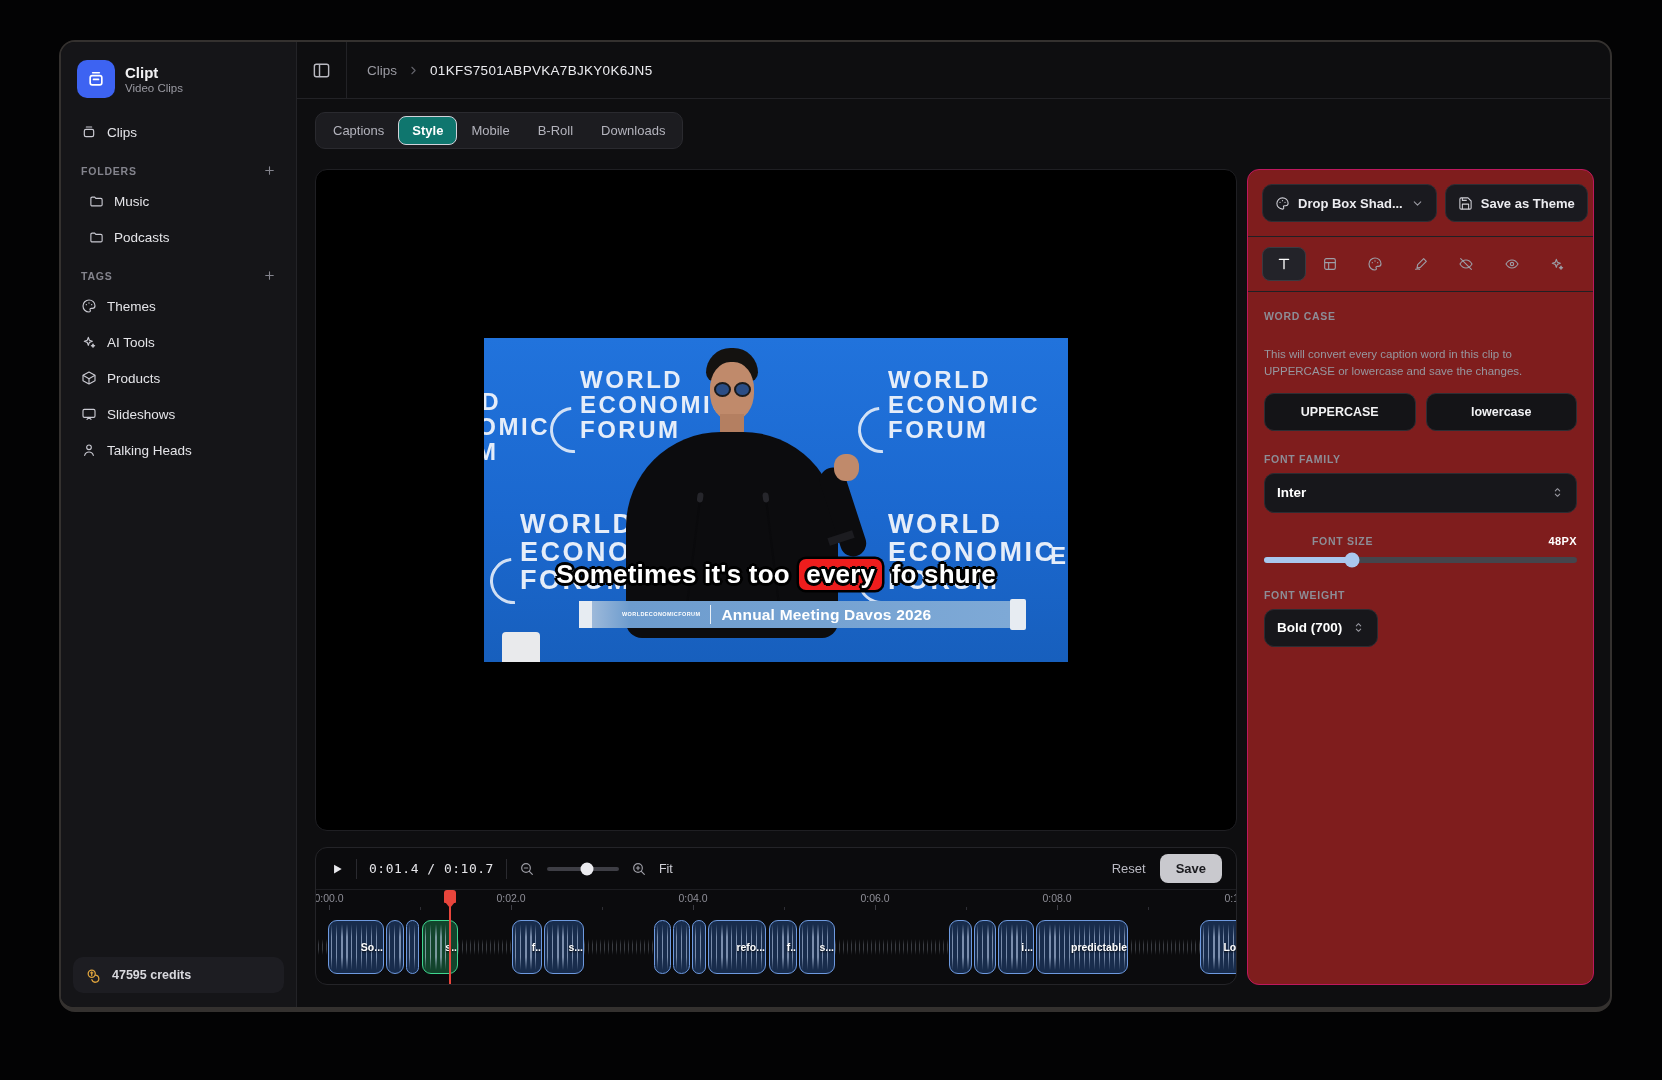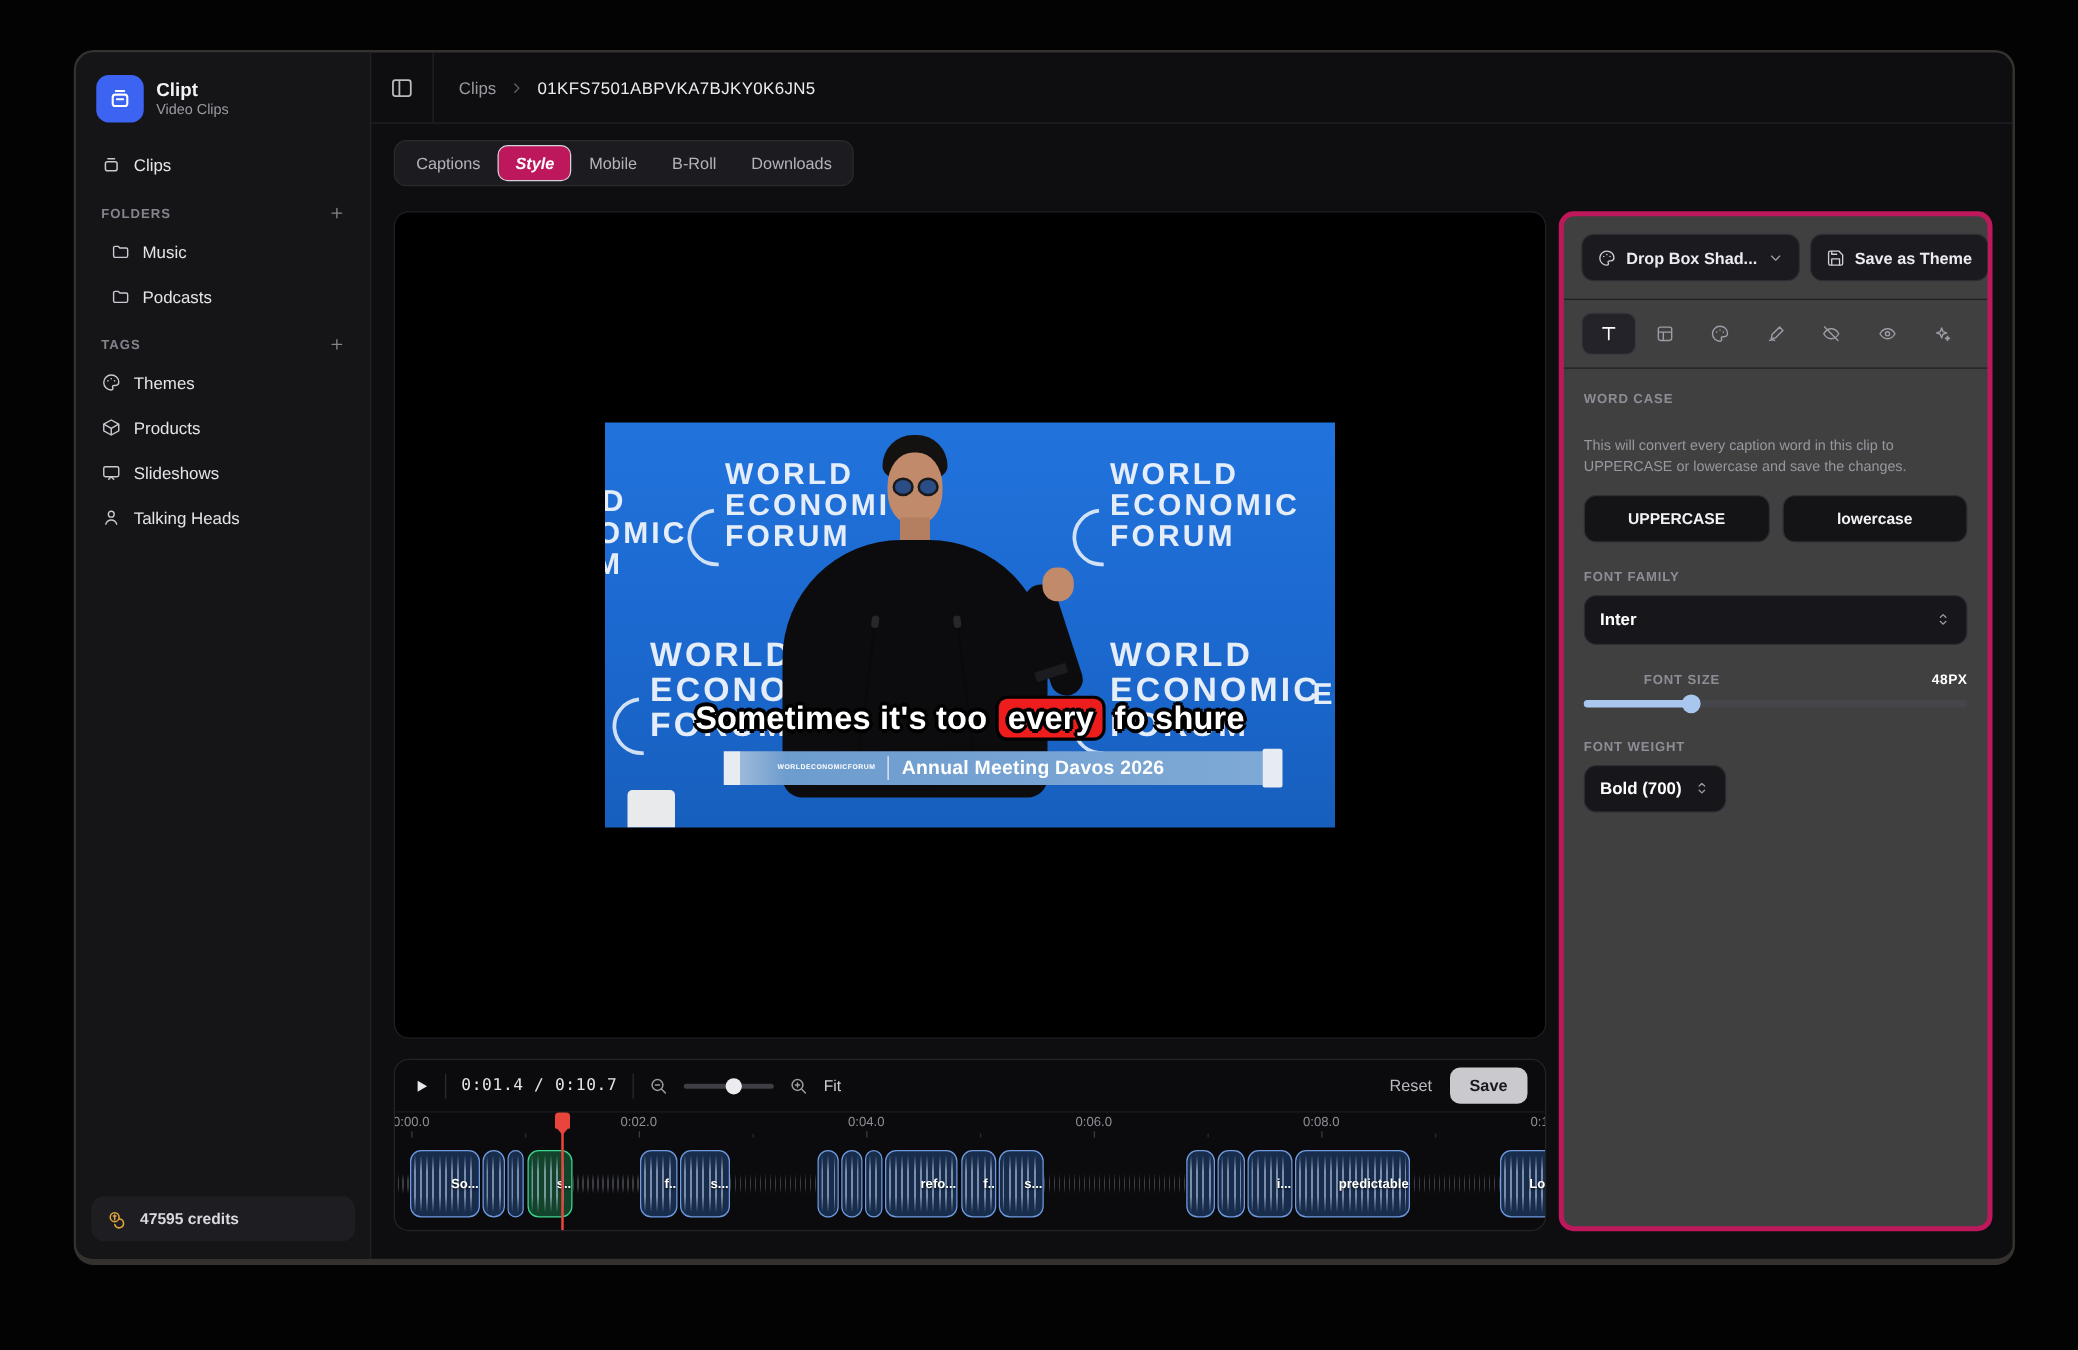--- a/index.html
+++ b/index.html
@@ -39,21 +39,21 @@
   .vsep { width:1px; align-self:stretch; background:#222226; }
   .crumbs { display:flex; align-items:center; gap:10px; padding-left:20px; }
   .crumb-root { color:#9a9aa2; font-size:13.5px; }
   .crumb-sep { color:#63636b; display:flex; }
   .crumb-id { color:#ececf0; font-size:13.5px; font-weight:500; letter-spacing:.3px; }
 
   .tabs-row { padding:13px 18px 10px 18px; }
   .tab-group { display:inline-flex; align-items:center; background:#1c1c20; border:1px solid #2a2a2f;
     border-radius:10px; padding:3px; }
   .tab { padding:6px 13px; font-size:13px; color:#b3b3bc; border-radius:8px; border:1.5px solid transparent; cursor:pointer; }
-  .tab.active { color:#fff; font-weight:600; background:#be185d; border-color:#d2d2da;font-style:italic; }
+  .tab.active { color:#fff; font-weight:600; background:#0f766e; border-color:#d2d2da; }
 
   .content { flex:1; display:flex; padding:10px 16px 0 18px; gap:10px; min-height:0; }
   .left-col { width:922px; flex:0 0 922px; display:flex; flex-direction:column; }
 
   
   .player { height:662px; flex:0 0 662px; background:#000; border:1px solid #1f1f23;
     border-radius:12px; display:flex; align-items:center; justify-content:center; overflow:hidden; }
   .video { position:relative; width:584px; height:324px; overflow:hidden;
     background:linear-gradient(180deg,#2173dc 0%,#1b68cf 55%,#175fbd 100%); }
   .wef { position:absolute; color:#eef3fb; font-weight:700; line-height:1.04; letter-spacing:2.5px;
@@ -133,21 +133,21 @@
     background:repeating-linear-gradient(90deg, rgba(185,195,210,.5) 0 1px, transparent 1px 4px);
     -webkit-mask-image:linear-gradient(180deg,transparent,#000 35%,#000 65%,transparent);
             mask-image:linear-gradient(180deg,transparent,#000 35%,#000 65%,transparent); }
   .tl-playhead { position:absolute; top:0; bottom:0; width:0; z-index:5; }
   .ph-line { position:absolute; left:-1px; top:10px; bottom:0; width:2px; background:#e8453c; }
   .ph-pin { position:absolute; left:-6px; top:0; width:12px; height:13px; background:#e8453c; border-radius:3px 3px 1px 1px; }
   .ph-pin::after { content:''; position:absolute; left:1px; top:12px; border-left:5px solid transparent;
     border-right:5px solid transparent; border-top:6px solid #e8453c; }
 
   
-  .style-panel { flex:1; background:#404040; border:4px solid #be185d; border-radius:12px;
+  .style-panel { flex:1; background:#7f1d1d; border:1px solid #be185d; border-radius:12px;
     height:816px; display:flex; flex-direction:column; overflow:hidden; }
   .sp-head { display:flex; gap:8px; padding:14px 14px; border-bottom:1px solid #202024; }
   .sp-btn { display:flex; align-items:center; gap:8px; height:38px; padding:0 12px;
     background:#1a1a1f; border:1px solid #2e2e34; border-radius:10px; color:#ececf0;
     font-size:13px; font-weight:600; cursor:pointer; white-space:nowrap; }
   .sp-btn .ic { color:#cfcfd6; display:flex; }
   .theme-dd { flex:1; justify-content:flex-start; }
   .theme-dd .chev { margin-left:auto; color:#9a9aa2; display:flex; }
   .icon-row { display:flex; align-items:center; justify-content:space-between;
     padding:10px 14px; border-bottom:1px solid #202024; }
@@ -239,20 +239,29 @@
     <div class="side-item">
       <span class="ic">
         <svg width="16" height="16" viewBox="0 0 24 24" fill="none" stroke="currentColor" stroke-width="1.7">
             <path d="M12 3a9 9 0 1 0 0 18c1.4 0 2.1-.8 2.1-1.7 0-.8-.6-1.4-.6-2.1 0-1 .8-1.7 1.9-1.7H17a4 4 0 0 0 4-4C21 6.6 17 3 12 3z"></path>
             <circle cx="8" cy="10" r="1" fill="currentColor" stroke="none"></circle>
             <circle cx="12" cy="7.5" r="1" fill="currentColor" stroke="none"></circle>
             <circle cx="16" cy="10" r="1" fill="currentColor" stroke="none"></circle>
           </svg>
       </span>
       <span>Themes</span>
+    </div>
+    <div class="side-item">
+      <span class="ic">
+        <svg width="16" height="16" viewBox="0 0 24 24" fill="none" stroke="currentColor" stroke-width="1.7" stroke-linejoin="round">
+            <path d="M11 5l1.6 4.4L17 11l-4.4 1.6L11 17l-1.6-4.4L5 11l4.4-1.6z"></path>
+            <path d="M18 15l.7 1.8L20.5 17.5l-1.8.7L18 20l-.7-1.8-1.8-.7 1.8-.7z"></path>
+          </svg>
+      </span>
+      <span>AI Tools</span>
     </div>
     <div class="side-item">
       <span class="ic">
         <svg width="16" height="16" viewBox="0 0 24 24" fill="none" stroke="currentColor" stroke-width="1.7" stroke-linejoin="round">
             <path d="M21 8l-9-5-9 5v8l9 5 9-5z"></path>
             <path d="M3 8l9 5 9-5"></path>
             <path d="M12 13v8"></path>
           </svg>
       </span>
       <span>Products</span>

